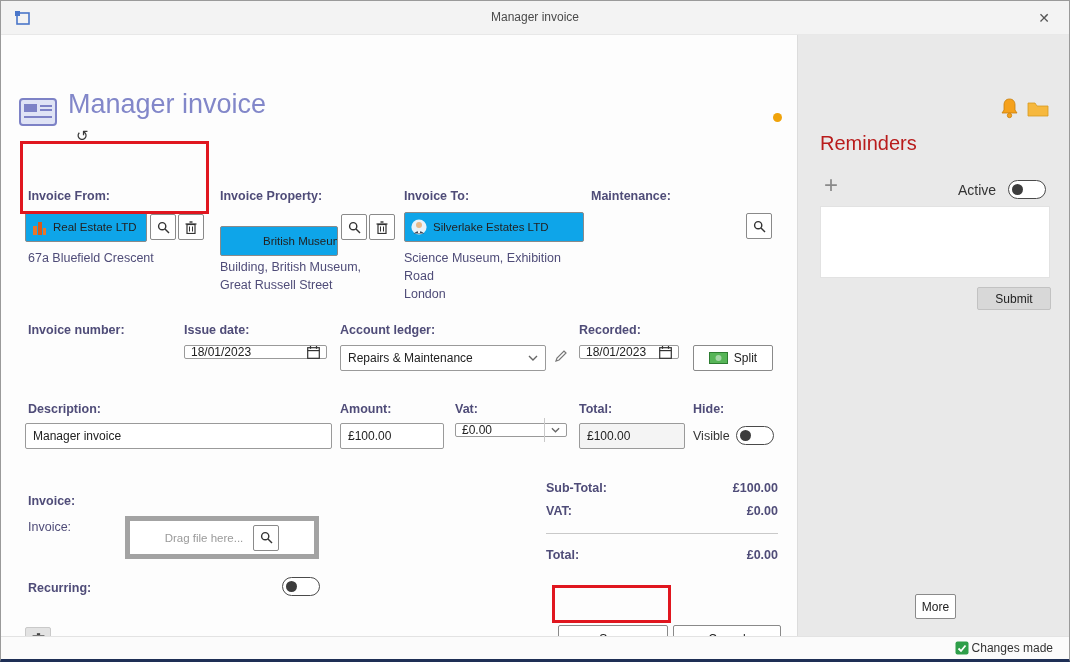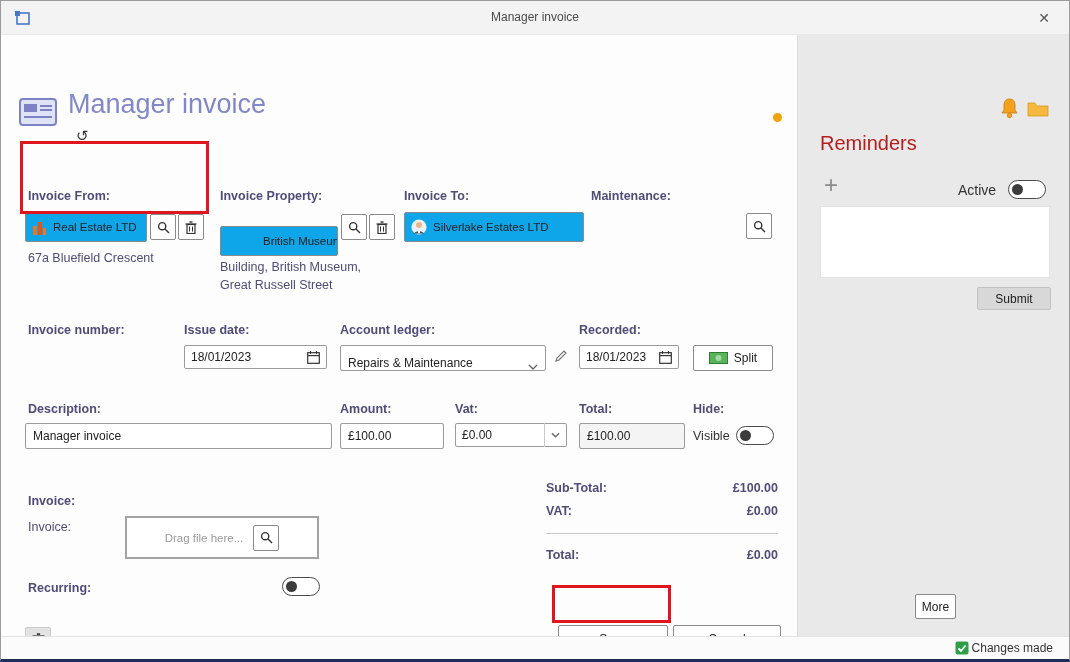--- a/index.html
+++ b/index.html
@@ -42,41 +42,41 @@
     white-space:nowrap; overflow:hidden;
   }
   .sqbtn{
     position:absolute; width:26px; height:26px; background:#fff; border:1px solid #8a8a8a;
     border-radius:2px; display:flex; align-items:center; justify-content:center; cursor:pointer;
   }
   .input{
     position:absolute; height:26px; background:#fff; border:1px solid #9a9a9a; border-radius:2px;
     font-size:12px; color:#222; padding:0 7px; font-family:"Liberation Sans",sans-serif;
   }
-  .inputwrap{ position:absolute; height:24px; background:#fff; border:1px solid #9a9a9a; border-radius:2px;
+  .inputwrap{ position:absolute; height:14px; background:#fff; border:1px solid #9a9a9a; border-radius:2px;
     display:flex; align-items:center; padding:0 6px; gap:4px; font-size:12px; color:#222; }
   .inputwrap .flex{ flex:1; }
   .selectlike{
     position:absolute; height:26px; background:#fff; border:1px solid #9a9a9a; border-radius:2px;
-    display:flex; align-items:flex-end; padding:0 7px; font-size:12px; color:#222; cursor:pointer;
+    display:flex; align-items:center; padding:0 7px; font-size:12px; color:#222; cursor:pointer;
   }
   .readonlybox{ background:#f4f4f4; }
   .toggle{
     position:absolute; width:38px; height:19px; border:1px solid #4a4a4a; border-radius:10px;
     background:#fff; cursor:pointer;
   }
   .toggle .knob{ position:absolute; left:3px; top:3px; width:11px; height:11px; border-radius:50%; background:#3c3c3c; }
   .btn{
     position:absolute; background:#fff; border:1px solid #8a8a8a; border-radius:2px;
     font-size:12px; color:#222; display:flex; align-items:center; justify-content:center;
     gap:6px; cursor:pointer; font-family:"Liberation Sans",sans-serif;
   }
   .dropzone{
     position:absolute; left:124px; top:481px; width:194px; height:43px; background:#fff;
-    border:2px solid #a3a3a3; display:flex; align-items:center; justify-content:center; gap:10px;
+    border:5px solid #a3a3a3; display:flex; align-items:center; justify-content:center; gap:10px;
   }
   .dropzone .hint{ font-size:11.5px; color:#9a9a9a; }
   .totline{ position:absolute; font-size:12.5px; font-weight:700; color:#4f4c78; }
   .totval{ position:absolute; font-size:12.5px; font-weight:700; color:#4f4c78; text-align:right; width:90px; }
   .hr{ position:absolute; left:545px; top:498px; width:232px; height:0; border-top:1px solid #c9c9c9; }
   
   .highlight{ position:absolute; border:3px solid #e0161f; pointer-events:none; }
   
   .rem-title{ position:absolute; left:22px; top:97px; font-size:20px; color:#b91c1c; }
   .rem-plus{ position:absolute; left:26px; top:138px; font-size:24px; color:#8a8a8a; line-height:24px; cursor:pointer; }
@@ -187,20 +187,24 @@
 
     <div class="entitybox" style="left:403px; top:177px; width:180px;">
       <svg width="16" height="16" viewBox="0 0 16 16">
         <circle cx="8" cy="8" r="7.6" fill="#e9f2f9"></circle>
         <circle cx="8" cy="6" r="3" fill="#e8b88a"></circle>
         <path d="M2.5 14.5 Q8 9.5 13.5 14.5 Z" fill="#3e4a5a"></path>
         <rect x="7" y="10.5" width="2" height="3.5" fill="#f3f3f3"></rect>
       </svg>
       <span>Silverlake Estates LTD</span>
     </div>
+    <span class="addr" style="left:403px; top:214px; width:190px;">
+      <span>Science Museum, Exhibition Road</span><br>
+      <span>London</span>
+    </span>
 
     <div class="sqbtn" style="left:745px; top:178px;">
       <svg width="13" height="13" viewBox="0 0 13 13">
         <circle cx="5.2" cy="5.2" r="3.6" fill="none" stroke="#333" stroke-width="1.4"></circle>
         <line x1="8" y1="8" x2="12" y2="12" stroke="#333" stroke-width="1.4"></line>
       </svg>
     </div>
 
     <span class="lbl" style="left:27px; top:288px;">Invoice number:</span>
     <span class="lbl" style="left:183px; top:288px;">Issue date:</span>

